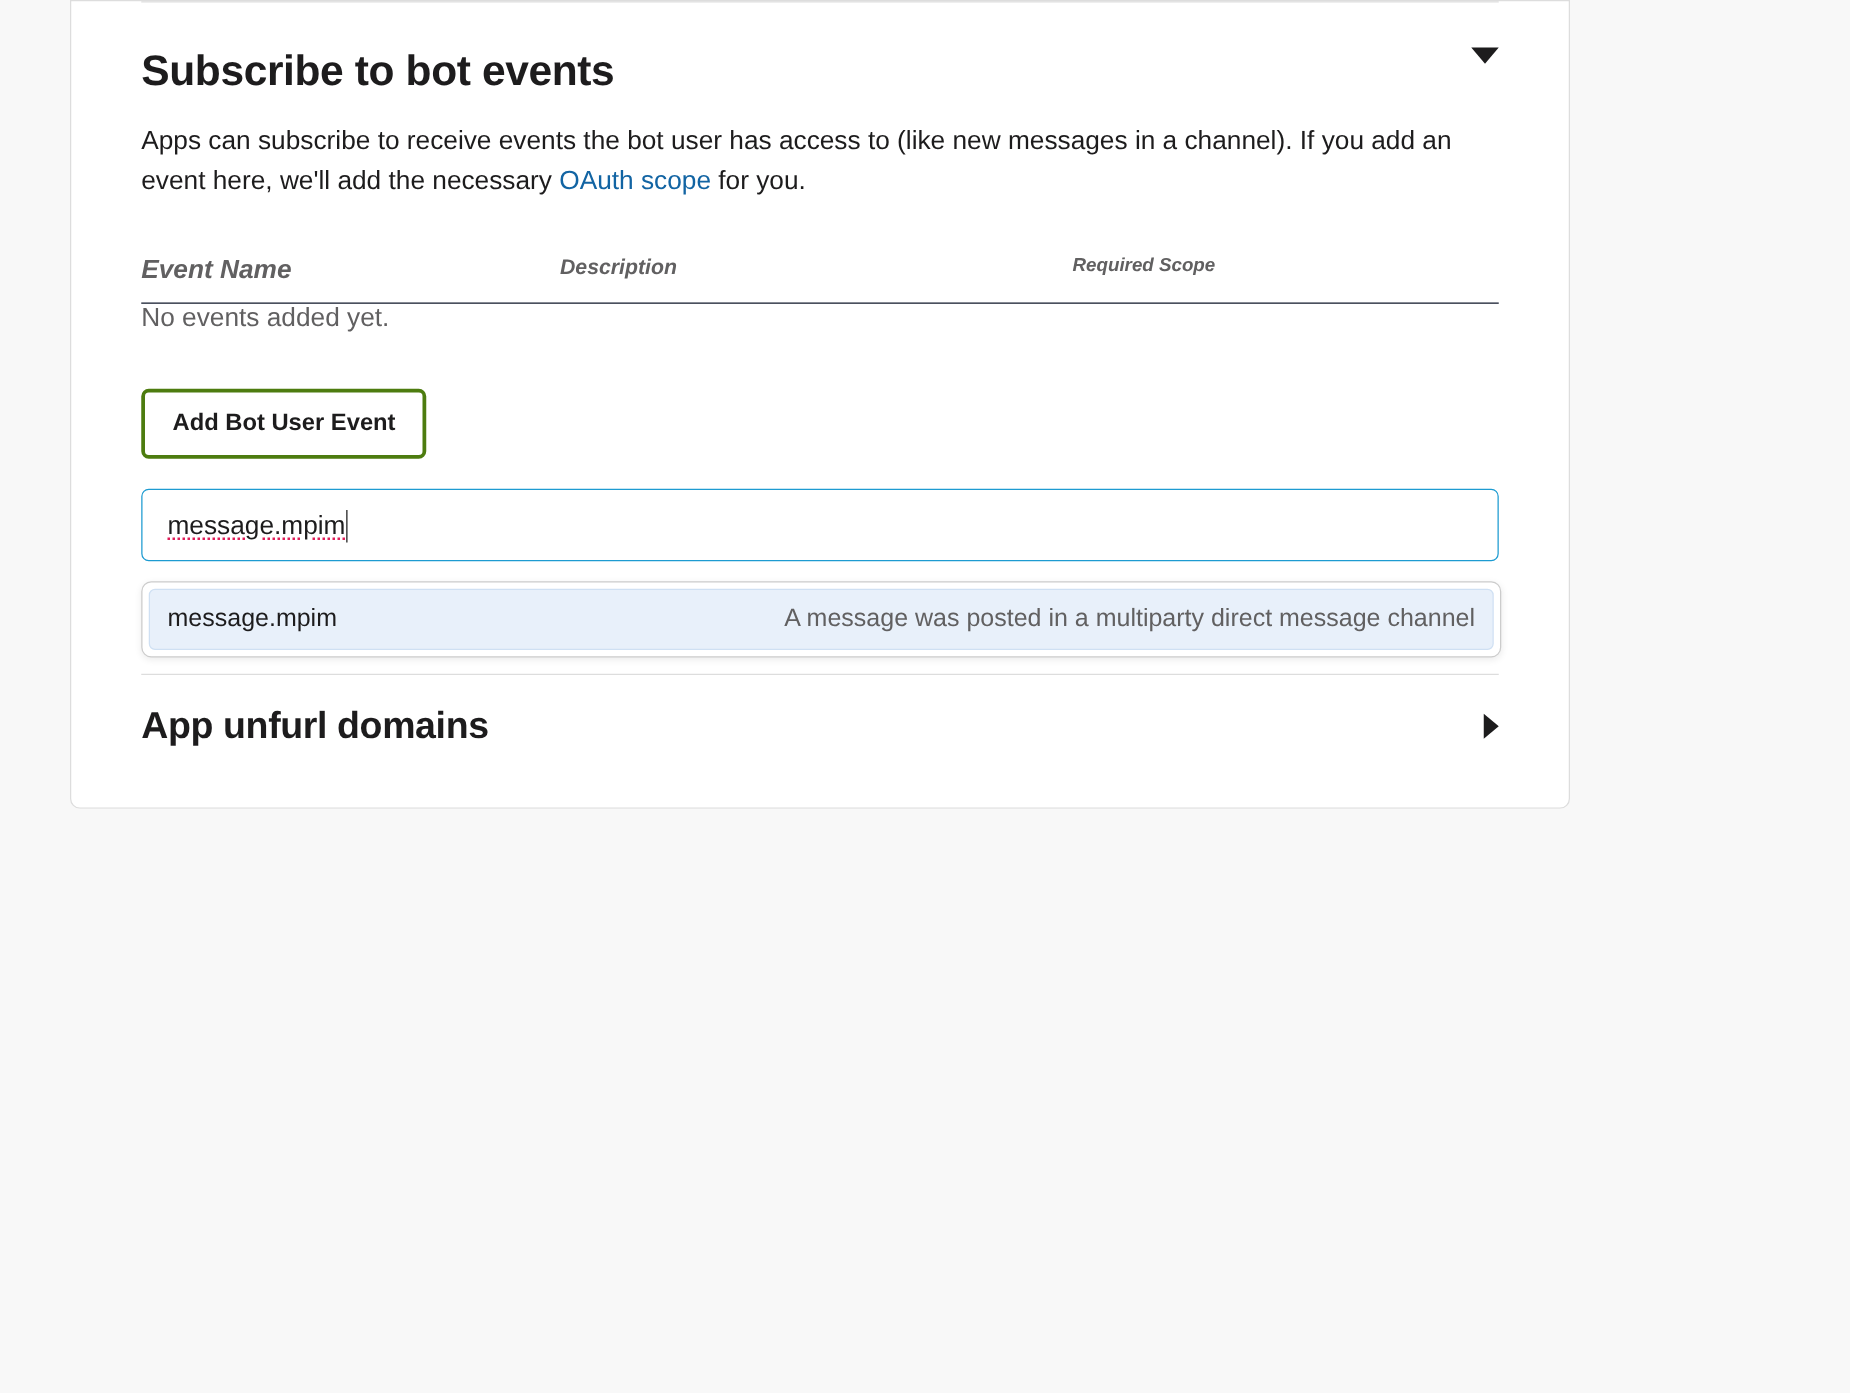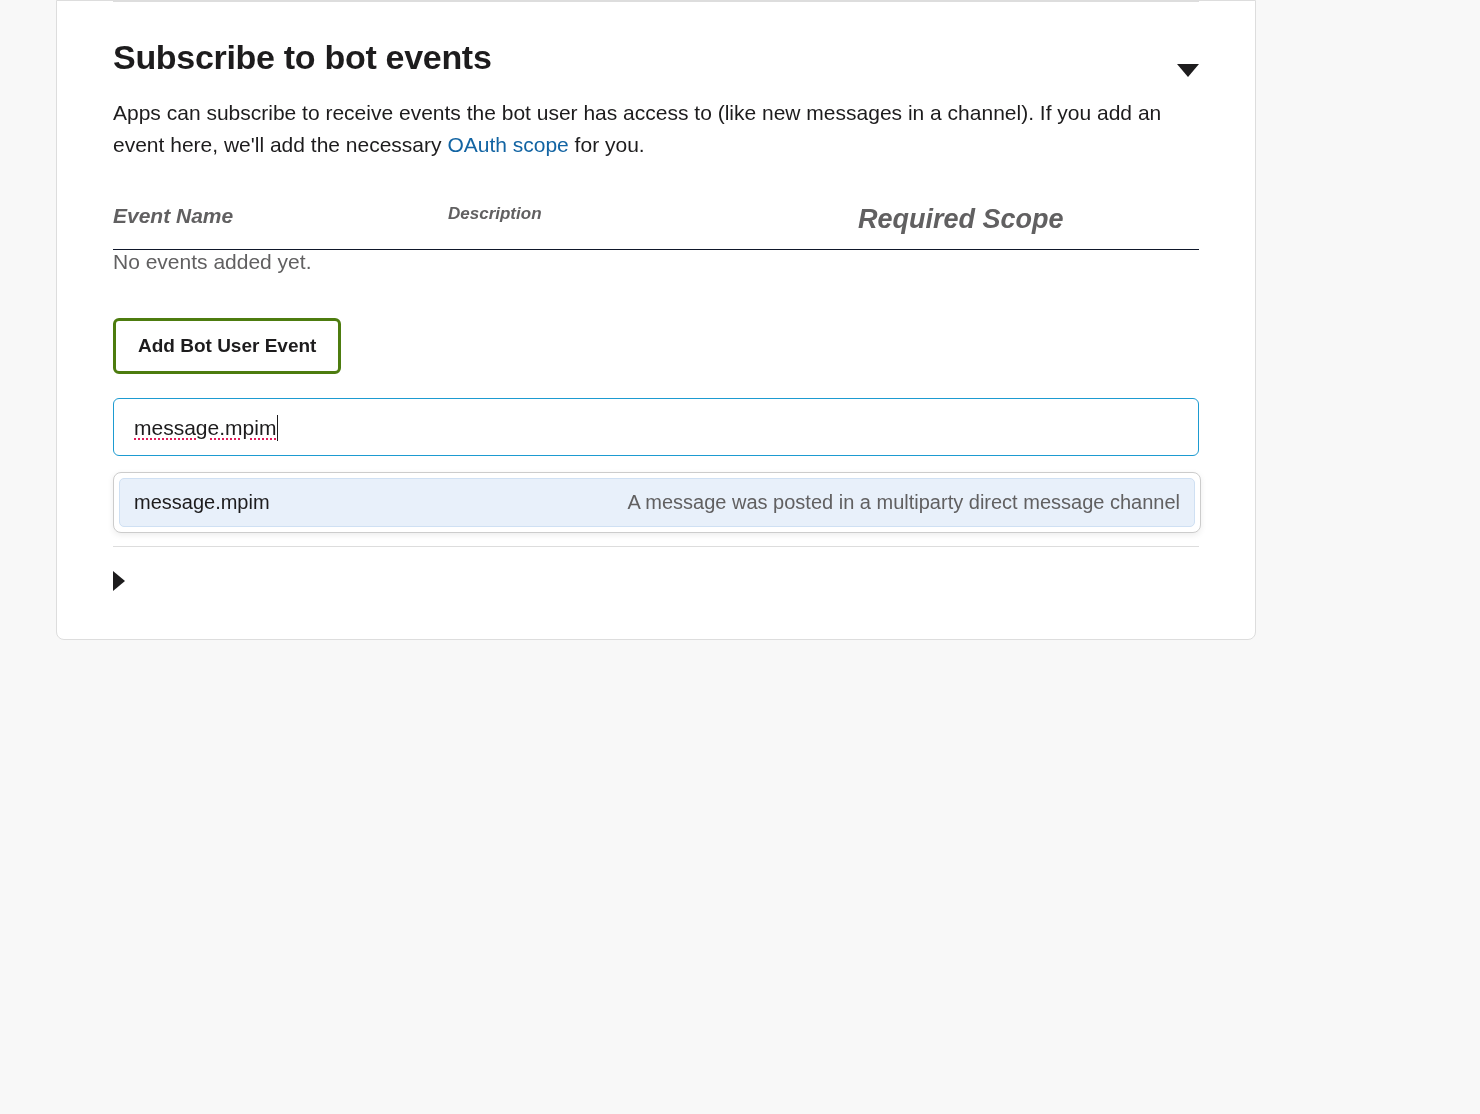--- a/index.html
+++ b/index.html
@@ -21,21 +21,21 @@
       max-width: 1200px;
     }
     .divider {
       border: none;
       border-top: 1px solid #ddd;
       margin-bottom: 36px;
     }
     .section-header {
       display: flex;
       justify-content: space-between;
-      align-items: flex-end;
+      align-items: flex-start;
       margin-bottom: 20px;
     }
     .section-title {
       font-size: 34px;
       font-weight: 800;
       color: #1d1c1d;
       letter-spacing: -0.3px;
     }
     .caret-down {
       width: 0;
@@ -76,21 +76,21 @@
       color: #616061;
     }
     .col-desc {
       flex: 0 0 410px;
       font-size: 17px;
       font-weight: 700;
       color: #616061;
     }
     .col-scope {
       flex: 1;
-      font-size: 27px;
+      font-size: 15px;
       font-weight: 700;
       color: #616061;
     }
     .empty-state {
       font-size: 21px;
       color: #616061;
       margin-bottom: 44px;
     }
     .add-btn {
       display: inline-block;
@@ -237,17 +237,18 @@
     </div>
   </div>
 
   <div class="section-users-wrap">
     <div class="collapsed-section">
       <h2 class="collapsed-title">Subscribe to events on behalf of users</h2>
       <div class="caret-right"></div>
     </div>
 
     <div class="collapsed-section last">
+      <h2 class="collapsed-title">App unfurl domains</h2>
       <div class="caret-right"></div>
     </div>
   </div>
 
 </div>
 
 </body></html>

